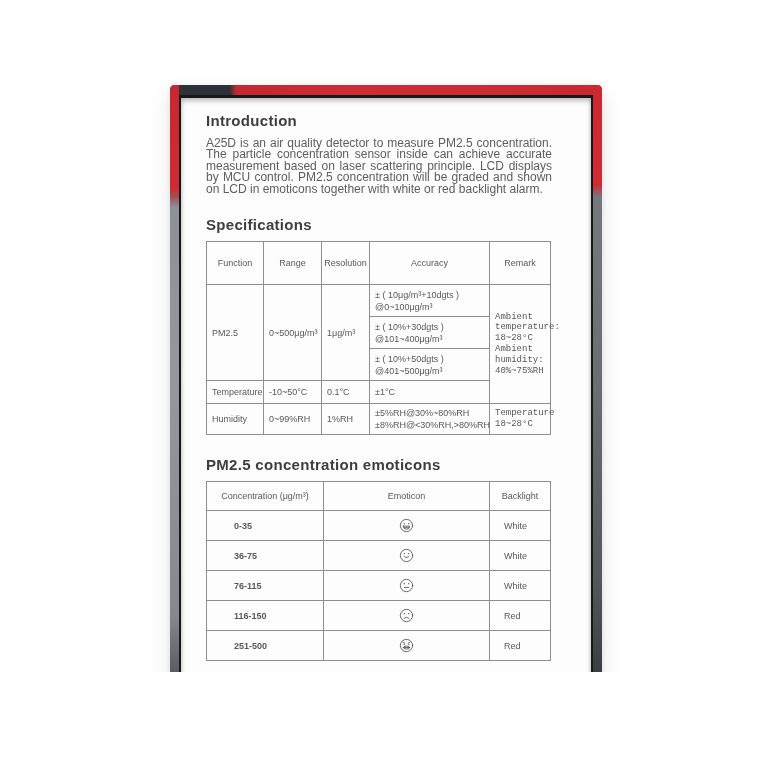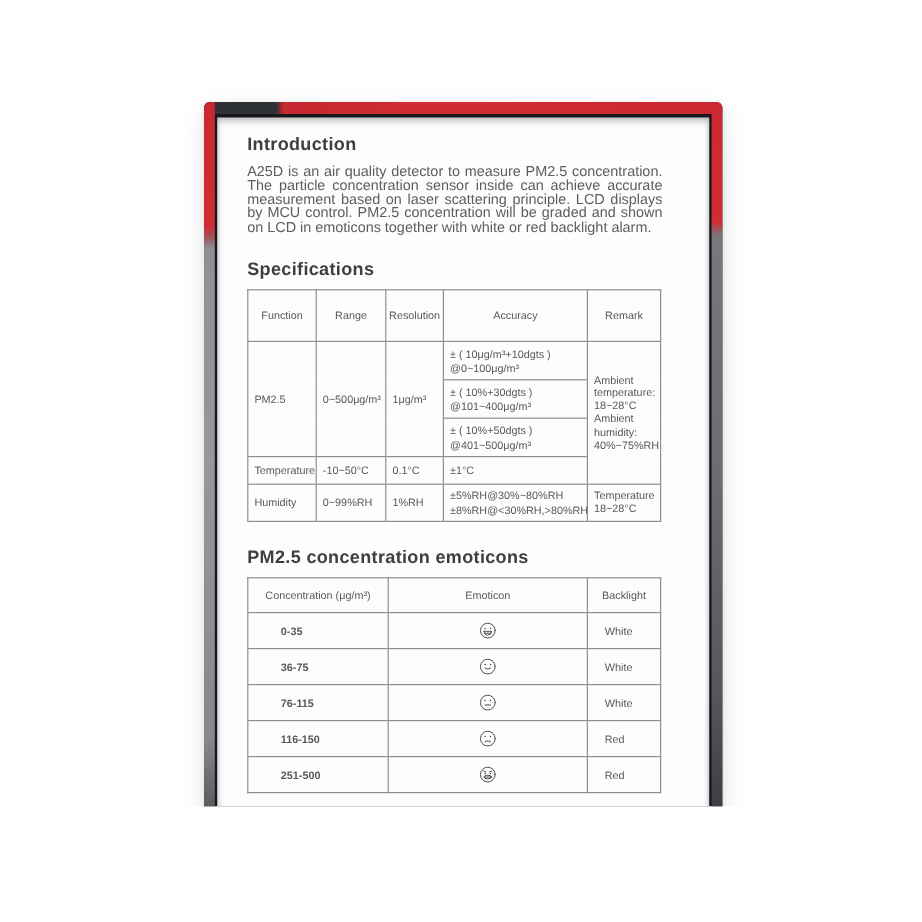--- a/index.html
+++ b/index.html
@@ -44,21 +44,21 @@
   
   .spec-table { width:344px; table-layout:fixed; }
   .spec-table .c0{width:57px;} .spec-table .c1{width:58px;} .spec-table .c2{width:48px;}
   .spec-table .c3{width:120px;} .spec-table .c4{width:61px;}
   .spec-table td { padding:2px 3px 2px 5px; }
   .spec-table tr.hdr td { height:25px; text-align:center; padding:16px 1px; }
   .spec-table tr.acc td { height:32px; }
   .spec-table tr.temp td { height:23px; }
   .spec-table tr.hum td { height:31px; }
   .spec-table td.acc-cell { line-height:12px; }
-  .spec-table td.remark-cell { line-height:10.8px; padding-left:5px; }
+  .spec-table td.remark-cell { line-height:10.8px; padding-left:5px;font-family:Liberation Mono, monospace; }
 
   
   .emo-table { width:344px; table-layout:fixed; }
   .emo-table .c0{width:117px;} .emo-table .c1{width:166px;} .emo-table .c2{width:61px;}
   .emo-table tr.hdr td { height:29px; text-align:center; }
   .emo-table tr.row td { height:30px; }
   .emo-table td.conc { padding-left:27px;font-weight:bold; }
   .emo-table td.face { text-align:center; }
   .emo-table td.bl { padding-left:14px;margin-top:21px; }
   .emo { display:inline-block; vertical-align:middle; line-height:0; }

